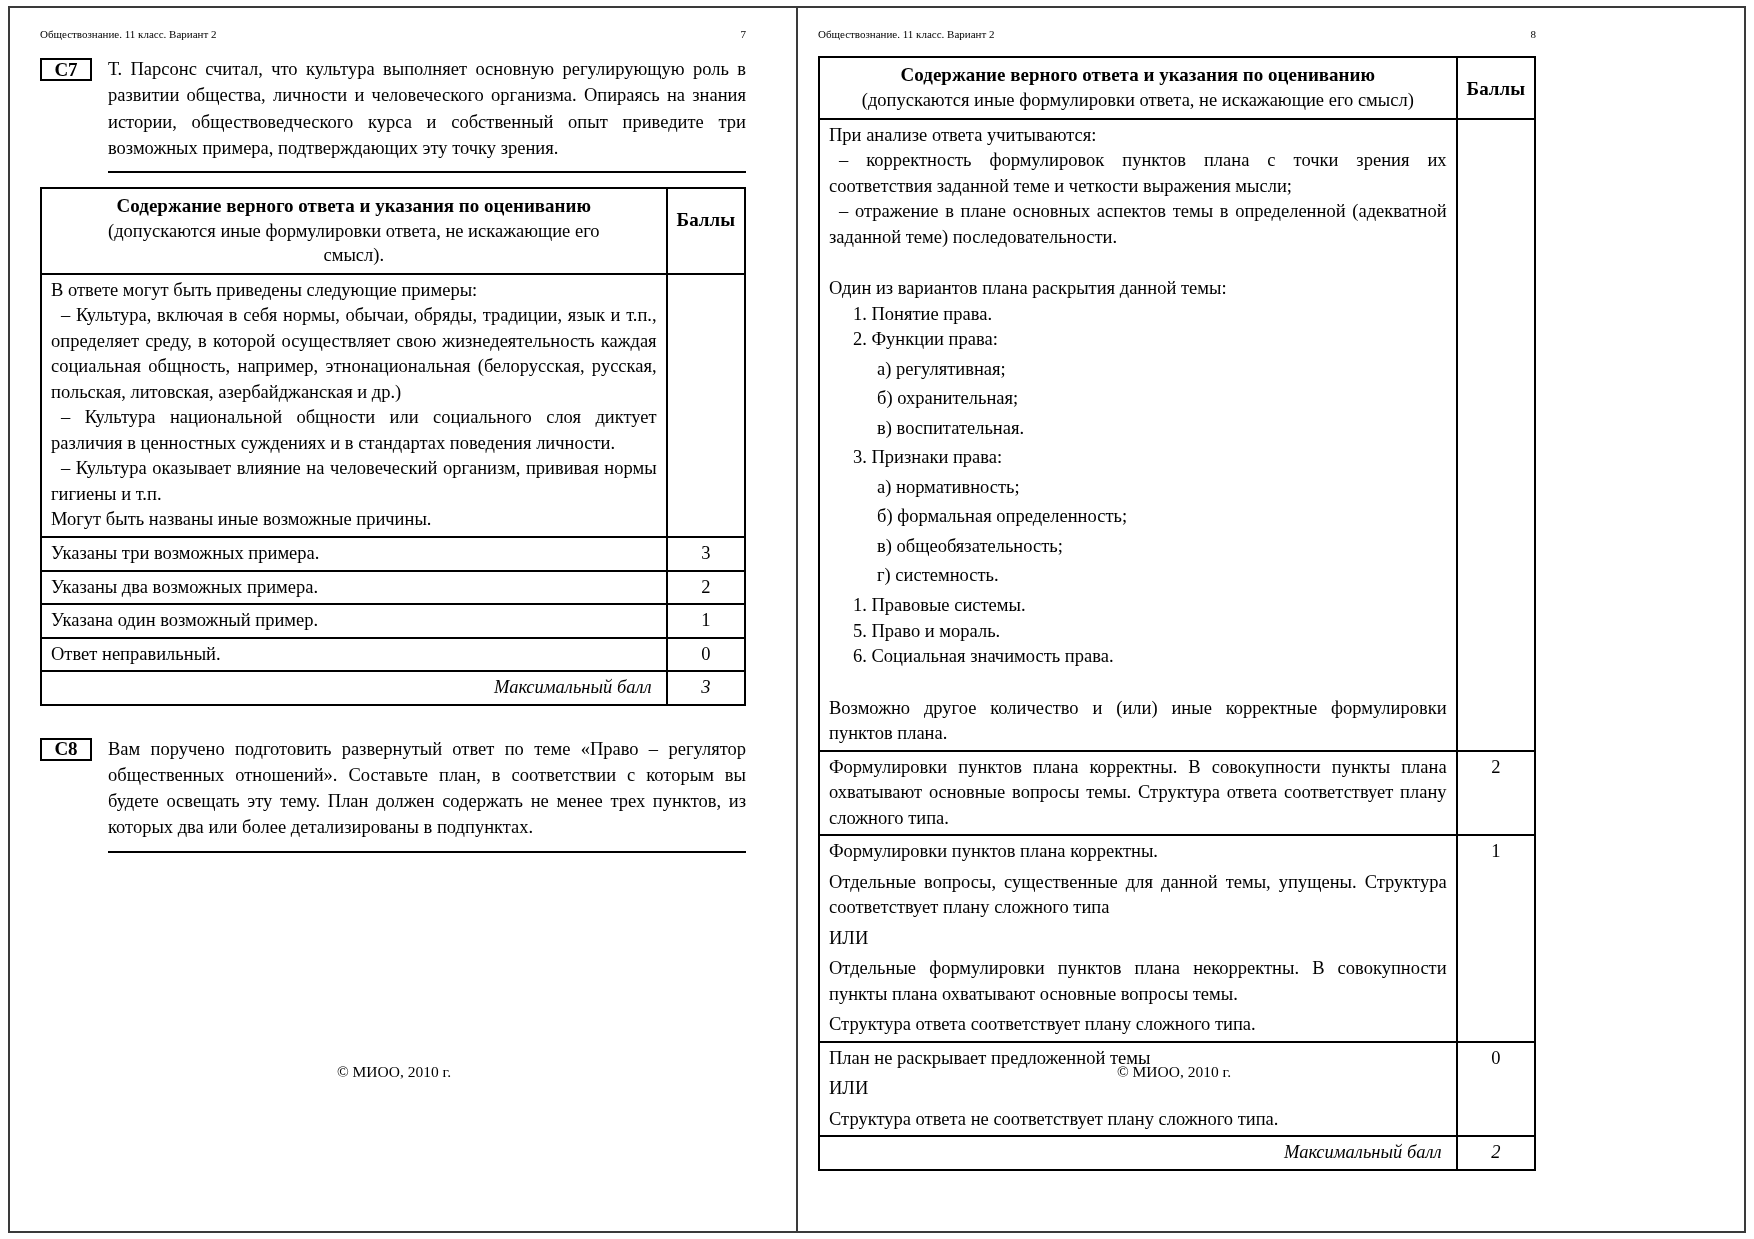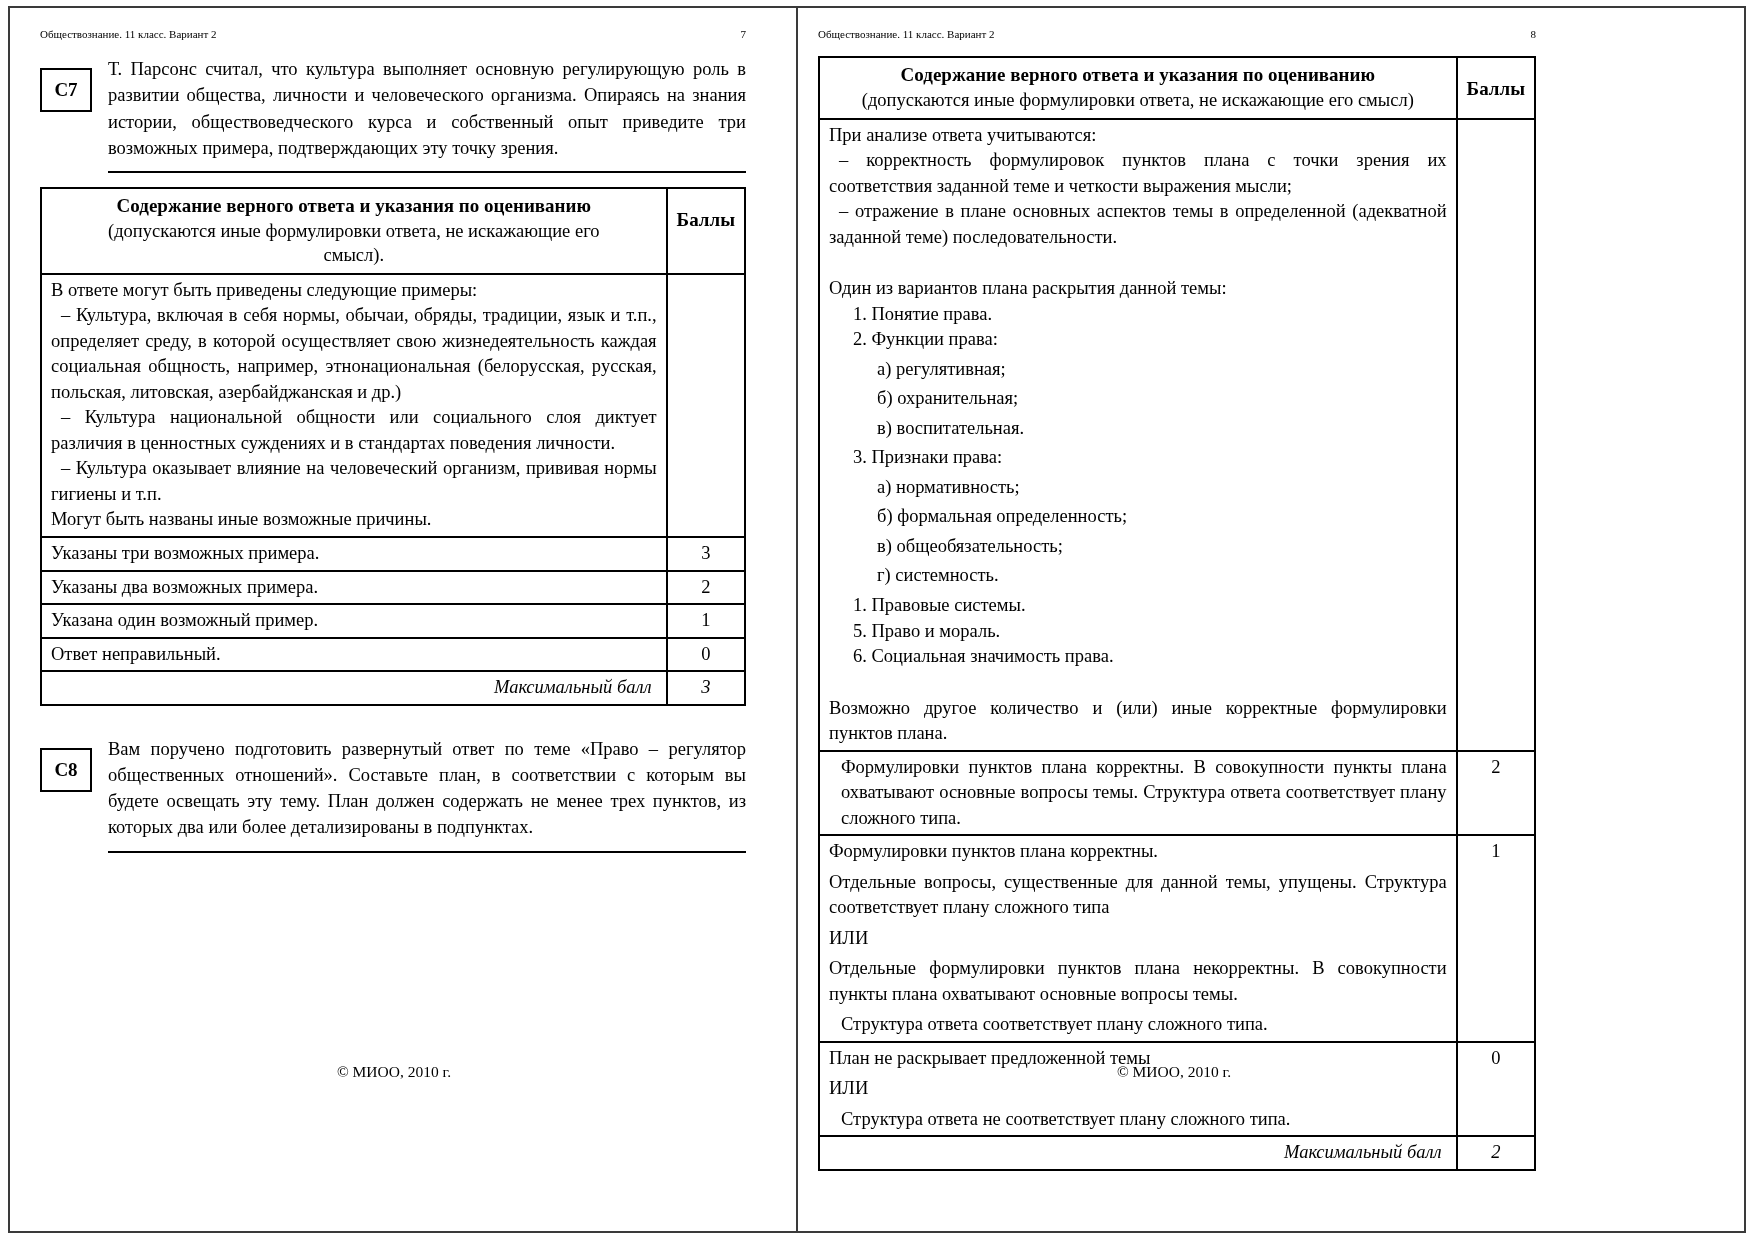--- a/index.html
+++ b/index.html
@@ -17,45 +17,45 @@
     display: flex;
   }
   .page { position: relative; height: 100%; }
   .page-left  { width: 788px; flex: none; border-right: 2px solid #3a3a3a; padding: 20px 50px 0 30px; }
   .page-right { flex: 1; padding: 20px 208px 0 20px; }
 
   .runhead { display: flex; justify-content: space-between; font-size: 11px; margin-bottom: 16px; }
 
   .task { display: flex; gap: 16px; margin-top: 6px; }
   .task-label-box {
-    flex: none; width: 52px; height: 44px;
+    flex: none; width: 52px; height: 23px;
     border: 2px solid #000;
     display: flex; align-items: center; justify-content: center;
-    font-weight: bold; font-size: 19px; margin-top: 12px;
+    font-weight: bold; font-size: 19px; margin-top: 2px;
   }
   .task-body {
     flex: 1; font-size: 18.5px; line-height: 1.42; text-align: justify;
     border-bottom: 2px solid #000; padding-bottom: 10px;
   }
 
   table.rubric { width: 100%; border-collapse: collapse; font-size: 18.5px; line-height: 1.38; margin-top: 14px; }
   .rubric th, .rubric td { border: 2px solid #000; padding: 3px 9px; vertical-align: top; }
   th.hdr-content { font-weight: normal; padding: 5px 16px 6px; }
   .hdr-title { display: block; font-weight: bold; font-size: 19px; line-height: 1.3; }
   .hdr-sub { display: block; line-height: 1.3; }
   .hdr-sub.narrow { max-width: 540px; margin: 0 auto; }
   th.hdr-score { width: 78px; font-weight: bold; font-size: 19px; text-align: center; vertical-align: top; padding-top: 18px; }
   td.score { text-align: center; }
   .para { margin: 0; text-align: justify; }
   .para.dash { text-indent: 10px; }
   .gap-above { margin-top: 26px; }
   .plan-l1 { padding-left: 24px; text-align: left; }
   .plan-l2 { padding-left: 48px; text-align: left; margin: 4px 0; }
   .cell-paras p { margin: 0 0 5px; }
-  .cell-paras p:last-child { margin-bottom: 0; margin-left: 12px; }
+  .cell-paras p:last-child { margin-bottom: 0; }
   td.max-label { text-align: right; font-style: italic; padding-right: 14px; }
   td.score-italic { font-style: italic; }
   .footer { position: absolute; bottom: 150px; text-align: center; font-size: 15.5px; }
   .footer-left  { left: 30px; width: 708px; }
   .footer-right { left: 20px; width: 712px; }
 </style>
 </head>
 <body>
 
 <div class="sheet">

